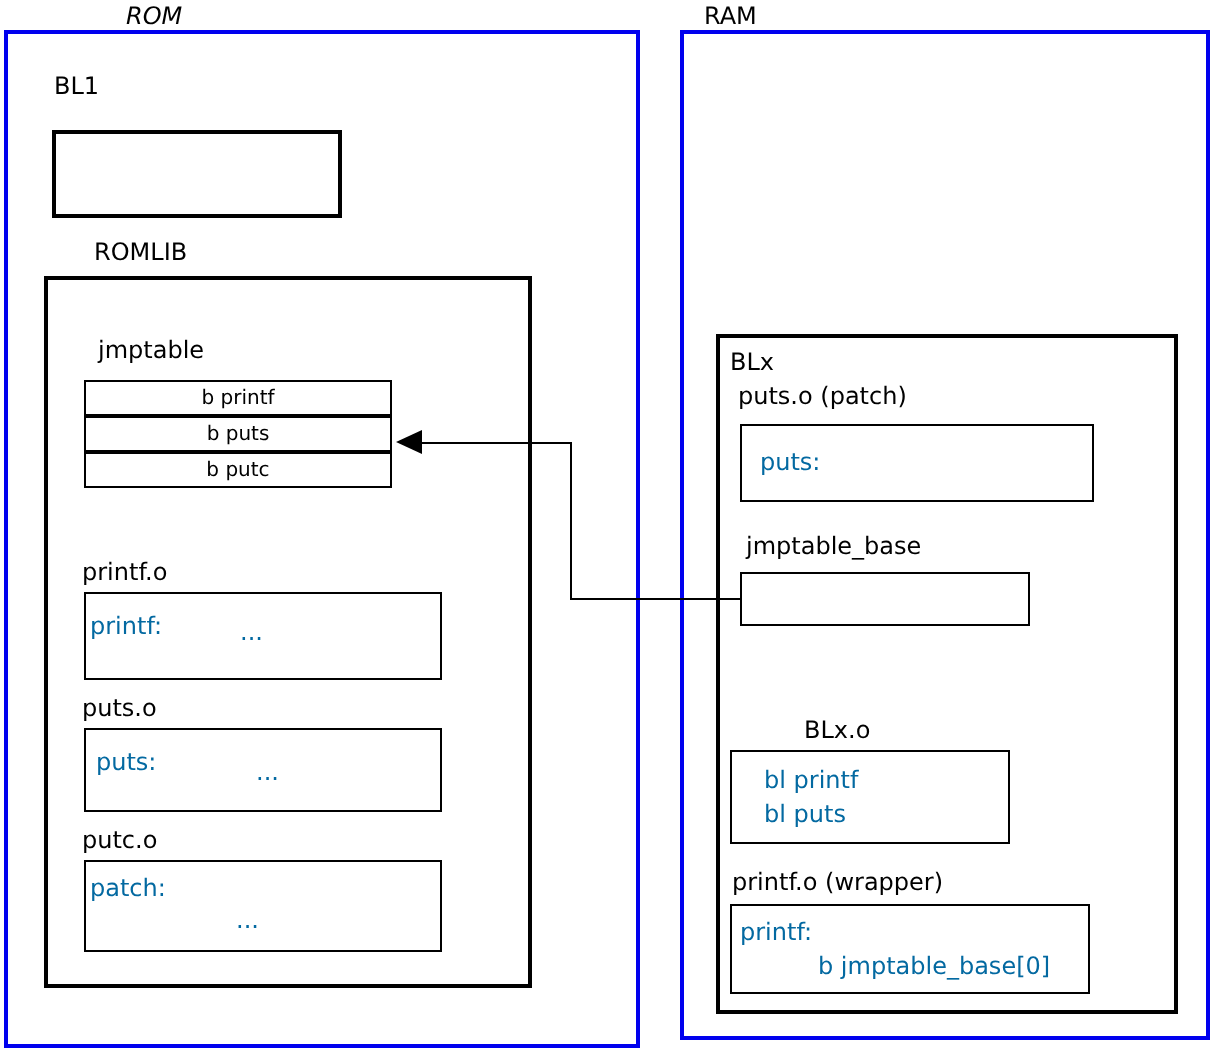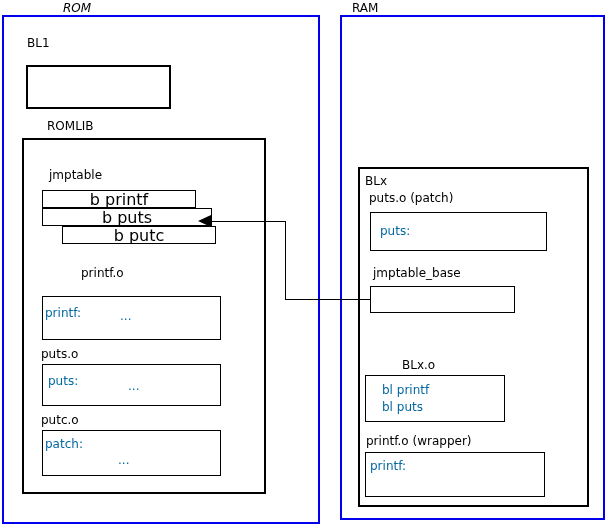--- a/index.html
+++ b/index.html
@@ -41,21 +41,21 @@
     box-sizing: border-box;
   }
   .row {
     position: absolute;
     border: 1.5px solid #000000;
     box-sizing: border-box;
     background: transparent;
     display: flex;
     align-items: center;
     justify-content: center;
-    font-size: 16px;
+    font-size: 10px;
     color: #000000;
   }
   .celltext {
     position: absolute;
     font-size: 12px;
     line-height: 14px;
     color: #0369a1;
     white-space: pre;
   }
   .line-h {
@@ -91,28 +91,28 @@
   </div>
 
   <div class="lbl" style="left:27px; top:119px;margin-left:20px;">ROMLIB</div>
   <div class="box" style="left:22px; top:138px; width:244px; height:356px;"></div>
 
   <div class="lbl" style="left:49px; top:168px;">jmptable</div>
 
   <div class="row" style="left:42px; top:190px; width:154px; height:18px;">
     <span>b printf</span>
   </div>
-  <div class="row" style="left:42px; top:208px; width:170px; height:18px;">
+  <div class="row" style="left:42px; top:208px; width:154px; height:18px;">
     <span>b puts</span>
   </div>
-  <div class="row" style="left:42px; top:226px; width:154px; height:18px;margin-left:20px;">
+  <div class="row" style="left:42px; top:226px; width:154px; height:18px;">
     <span>b putc</span>
   </div>
 
-  <div class="lbl" style="left:41px; top:266px;margin-left:40px;">printf.o</div>
+  <div class="lbl" style="left:41px; top:279px;">printf.o</div>
   <div class="box-thin" style="left:42px; top:296px; width:179px; height:44px;"></div>
   <div class="celltext" style="left:45px; top:306px;">printf:</div>
   <div class="celltext" style="left:120px; top:309px;">...</div>
 
   <div class="lbl" style="left:41px; top:347px;">puts.o</div>
   <div class="box-thin" style="left:42px; top:364px; width:179px; height:42px;"></div>
   <div class="celltext" style="left:48px; top:374px;">puts:</div>
   <div class="celltext" style="left:128px; top:379px;">...</div>
 
   <div class="lbl" style="left:41px; top:413px;">putc.o</div>
@@ -136,20 +136,21 @@
   </div>
 
   <div class="lbl" style="left:366px; top:358px;margin-left:36px;">BLx.o</div>
   <div class="box-thin" style="left:365px; top:375px; width:140px; height:47px;"></div>
   <div class="celltext" style="left:382px; top:383px;">bl printf</div>
   <div class="celltext" style="left:382px; top:400px;">bl puts</div>
 
   <div class="lbl" style="left:366px; top:434px;">printf.o (wrapper)</div>
   <div class="box-thin" style="left:365px; top:452px; width:180px; height:45px;"></div>
   <div class="celltext" style="left:370px; top:459px;">printf:</div>
+  <div class="celltext" style="left:409px; top:476px;">b jmptable_base[0]</div>
 
   <div class="line-h" style="left:285px; top:299px; width:85px;"></div>
 
   <div class="line-v" style="left:285px; top:221px; height:79px;"></div>
 
   <div class="line-h" style="left:209px; top:221px; width:77px;"></div>
 
   <div class="arrowhead" style="left:198px; top:215px;"></div>
 
 </div>

